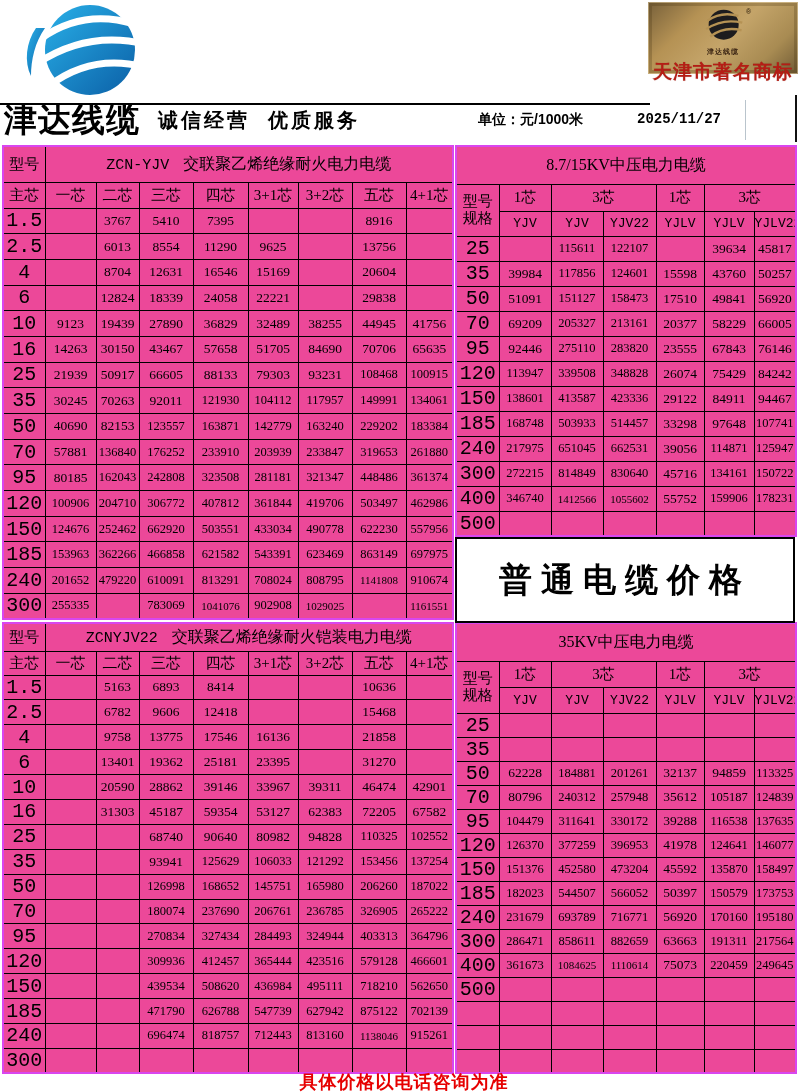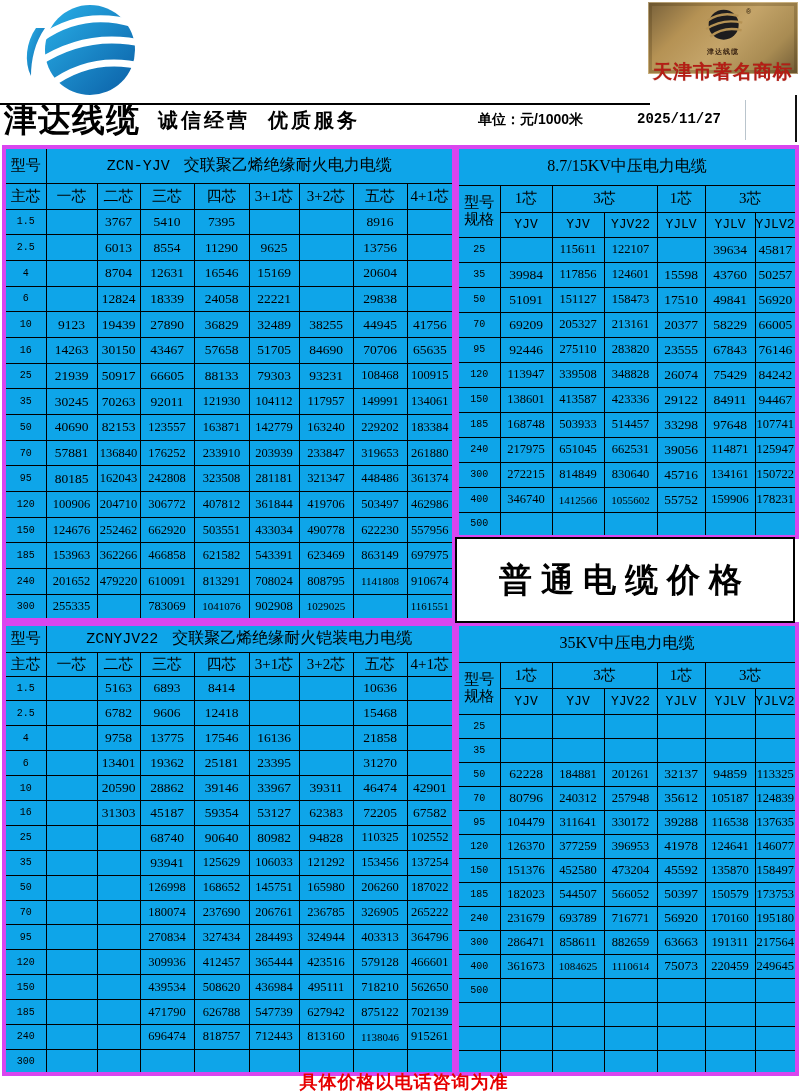--- a/index.html
+++ b/index.html
@@ -26,28 +26,28 @@
           background:linear-gradient(135deg,#77603a 0%,#b59254 28%,#c4a469 52%,#a88b52 78%,#6f5a35 100%);
           box-shadow:inset 0 0 0 1px rgba(255,235,190,.45), inset 0 0 0 4px rgba(70,50,15,.25);
           text-align:center;}
   .plaque-brand{font-size:7px;color:#3a2413;letter-spacing:1px;margin-top:1px;font-weight:bold;}
   .plaque-title{font-size:19px;font-weight:bold;color:#b51d15;letter-spacing:1px;margin-top:2px;
                 font-family:"Liberation Serif",serif;text-shadow:0 0 1px rgba(90,20,10,.4);}
   .plaque-globe{margin-top:6px;}
   .plaque-reg{position:absolute;left:98px;top:6px;font-size:7px;color:#241505;}
 
   
-  table.grid{border-collapse:collapse;table-layout:fixed;position:absolute;background:#0ea5e9;
-             border:4px solid #d946ef;}
+  table.grid{border-collapse:collapse;table-layout:fixed;position:absolute;background:#ec4899;
+             border:2px solid #d946ef;}
   .grid td,.grid th{border:1px solid #000;padding:0;text-align:center;vertical-align:middle;
                     overflow:hidden;white-space:nowrap;font-weight:normal;}
   .cjk{font-size:15px;font-family:"Liberation Serif",serif;}
   .tbl-title{font-size:16px;font-family:"Liberation Serif",serif;}
   .tbl-title .model{font-family:"Liberation Mono",monospace;font-size:15px;margin-right:14px;}
-  .sizecell{font-family:"Liberation Mono",monospace;font-size:10px;margin-left:25px;}
+  .sizecell{font-family:"Liberation Mono",monospace;font-size:20px;margin-left:25px;}
   .subhdr{font-family:"Liberation Mono",monospace;font-size:13px;}
   .spec2{font-size:15px;font-family:"Liberation Serif",serif;line-height:17px;}
   td.num{font-family:"Liberation Serif",serif;}
   .n5{font-size:13.5px;} .n6{font-size:12.5px;} .n7{font-size:11px;}
 
   #tblA{left:2px;top:145px;width:450px;}
   #tblB{left:455px;top:145px;width:340px;}
   #tblC{left:2px;top:622px;width:450px;}
   #tblD{left:455px;top:622px;width:340px;}
   #tblA tr.trow{height:36px;} #tblA tr.hrow{height:26px;} #tblA tr.drow{height:25.7px;}

